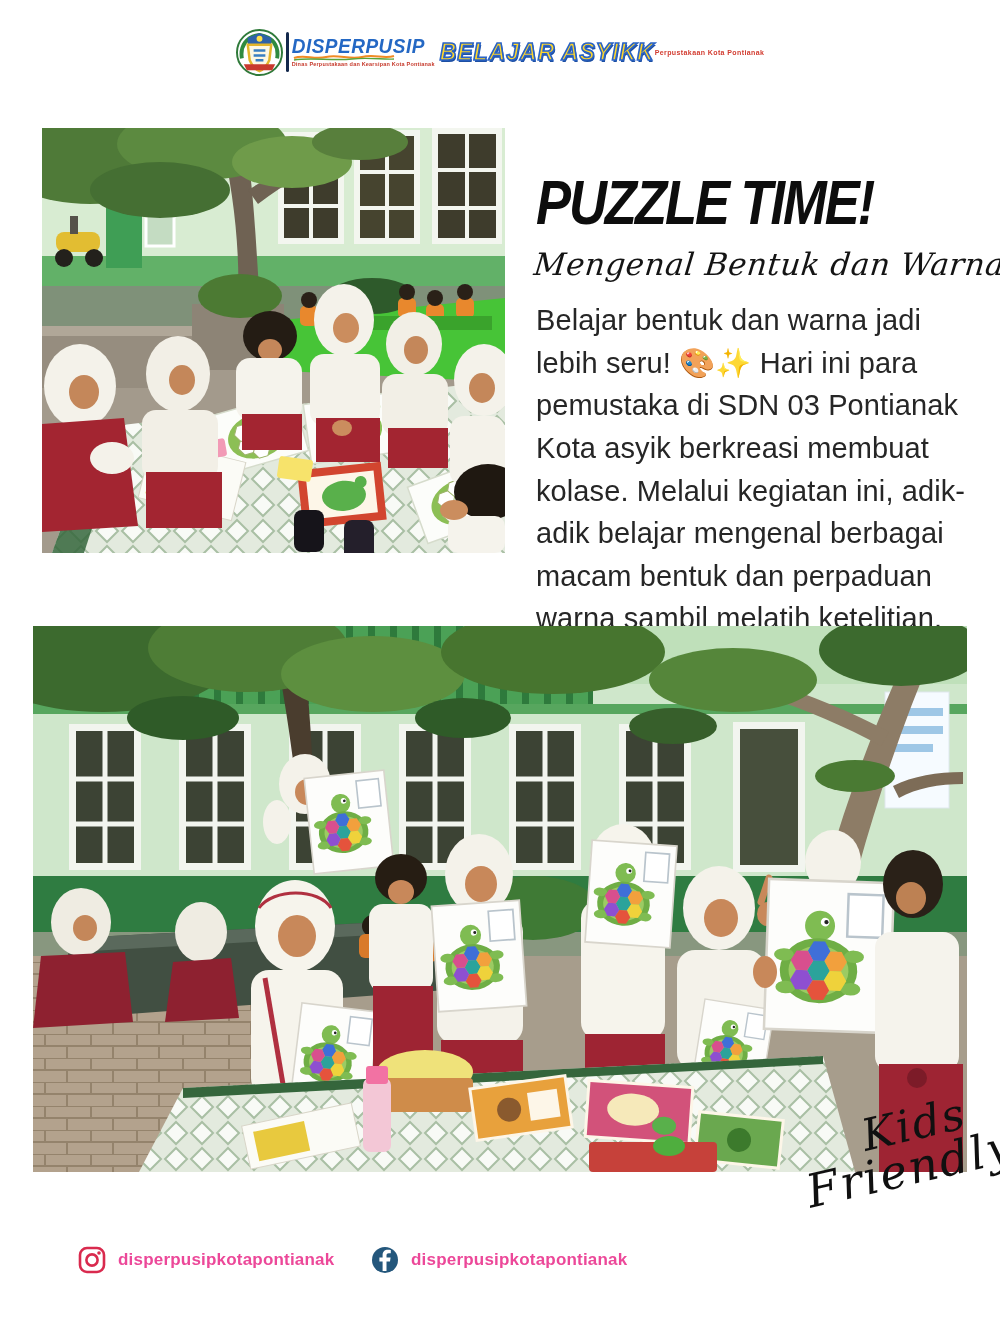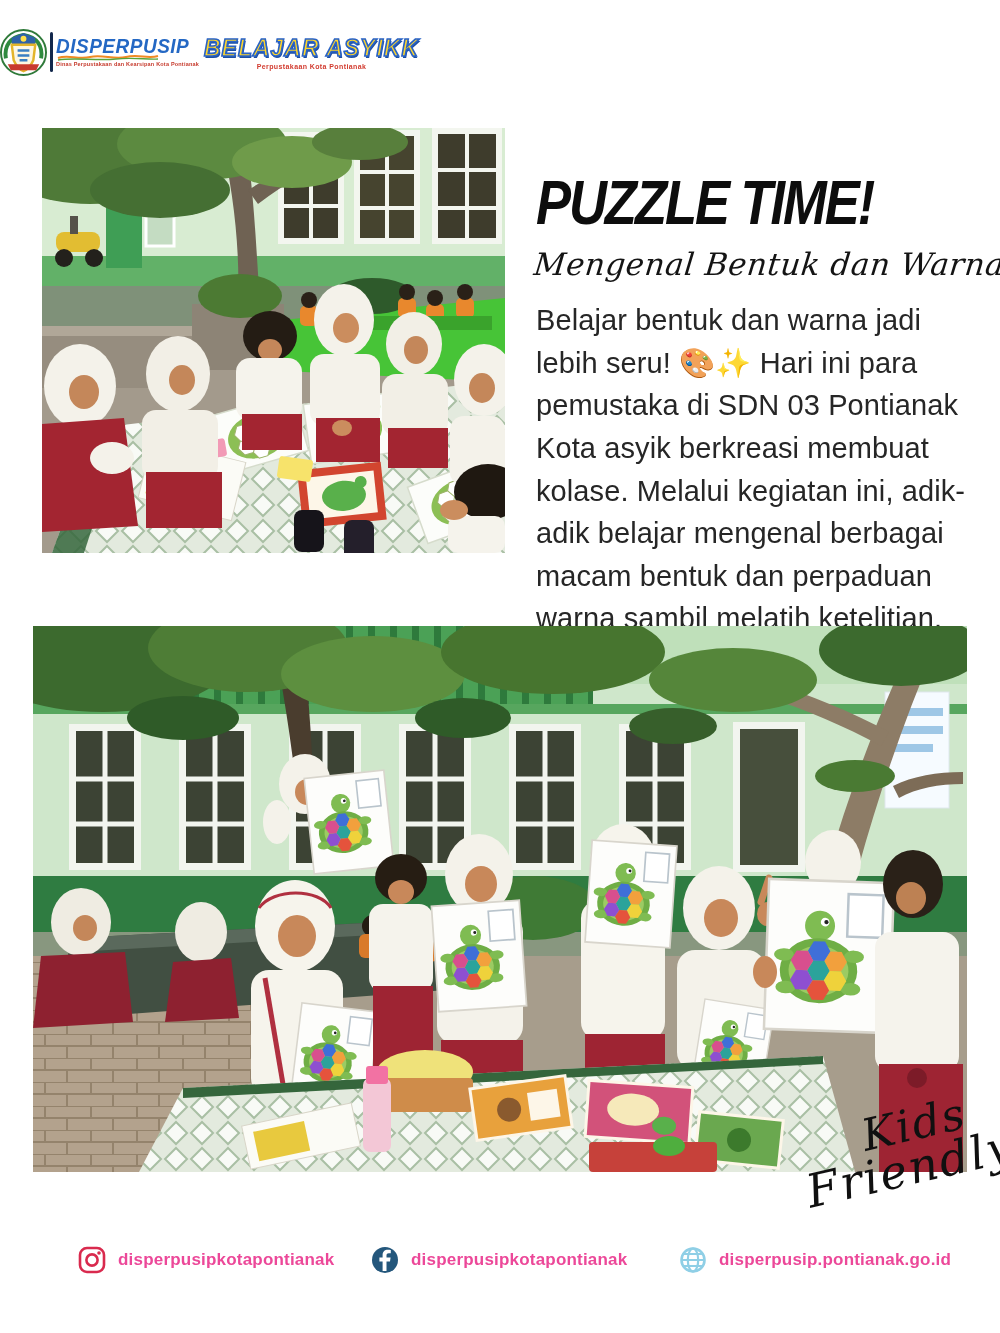--- a/index.html
+++ b/index.html
@@ -3,31 +3,31 @@
 <meta charset="utf-8">
 <style>
   html,body{margin:0;padding:0;background:#e8e8e8;}
   .canvas{
     position:relative;width:1000px;height:1333px;margin:0 auto;
     background:#ffffff;overflow:hidden;
     font-family:"Liberation Sans",sans-serif;color:#1c1c1c;
   }
   
   .header{position:absolute;top:24px;left:0;width:1000px;height:56px;
-    display:flex;align-items:center;gap:3px;}
+    display:flex;align-items:center;justify-content:center;gap:3px;}
   .emblem{width:47px;height:47px;flex:0 0 auto;}
   .hdr-divider{width:3px;height:40px;background:#13284c;border-radius:2px;}
   .agency{display:flex;flex-direction:column;align-items:flex-start;line-height:1;}
   .agency-title{
     font-size:19px;font-weight:bold;font-style:italic;color:#2468c4;
     letter-spacing:.5px;transform:scaleY(1.05);
   }
   .agency-squiggle{margin-top:-3px;}
   .agency-sub{font-size:5.5px;font-weight:bold;color:#c63a2c;margin-top:1px;letter-spacing:.2px;}
-  .badge{display:flex;flex-direction:column;align-items:center;margin-left:2px;}
+  .badge{display:flex;align-items:center;margin-left:2px;}
   .badge-title{
     font-size:23px;font-weight:bold;font-style:italic;color:#ffd62b;
     -webkit-text-stroke:1.6px #2a63c6;letter-spacing:1px;
     text-shadow:1px 2px 0 #1d4fa3;transform:scaleY(1.05);
     font-family:"Liberation Sans",sans-serif;
   }
   .badge-sub{font-size:7px;font-weight:bold;color:#d23b2f;margin-top:1px;letter-spacing:.4px;}
 
   
   .photo-top{position:absolute;left:42px;top:128px;width:463px;height:425px;overflow:hidden;}
@@ -486,25 +486,15 @@
     <div class="footer-item fi-fb">
       <span>
         <svg width="28" height="28" viewBox="0 0 28 28">
           <circle cx="14" cy="14" r="13" fill="#24577c"></circle>
           <path d="M15.5,25 V15.5 H19 L19.6,11.6 H15.5 V9.4 C15.5,8.1 16.2,7.2 17.8,7.2 H19.8 V3.9 C19.2,3.8 17.9,3.7 16.8,3.7 C13.7,3.7 11.6,5.6 11.6,9 V11.6 H8.4 V15.5 H11.6 V25 Z" fill="#ffffff"></path>
         </svg>
       </span>
       <span class="label">disperpusipkotapontianak</span>
     </div>
 
-    <div class="footer-item fi-web">
-      <span>
-        <svg width="28" height="28" viewBox="0 0 28 28">
-          <circle cx="14" cy="14" r="11.5" fill="none" stroke="#8fcfe6" stroke-width="2.6"></circle>
-          <ellipse cx="14" cy="14" rx="5.2" ry="11.5" fill="none" stroke="#8fcfe6" stroke-width="2.2"></ellipse>
-          <path d="M2.5,14 H25.5 M4.5,8 H23.5 M4.5,20 H23.5" stroke="#8fcfe6" stroke-width="2.2" fill="none"></path>
-        </svg>
-      </span>
-      <span class="label">disperpusip.pontianak.go.id</span>
-    </div>
 
   </div>
 </div>
 
 </body></html>

